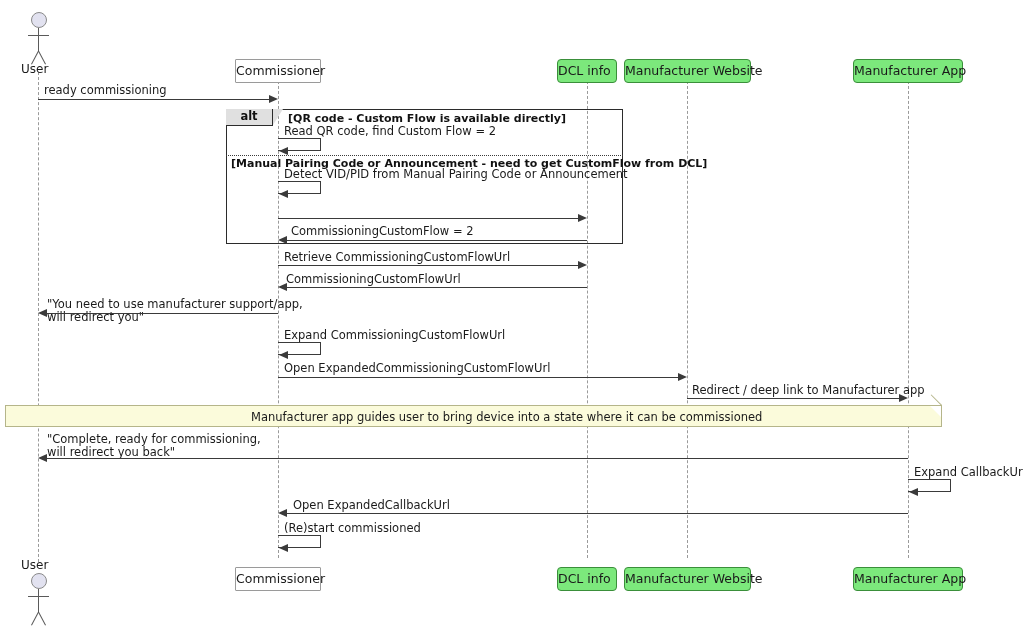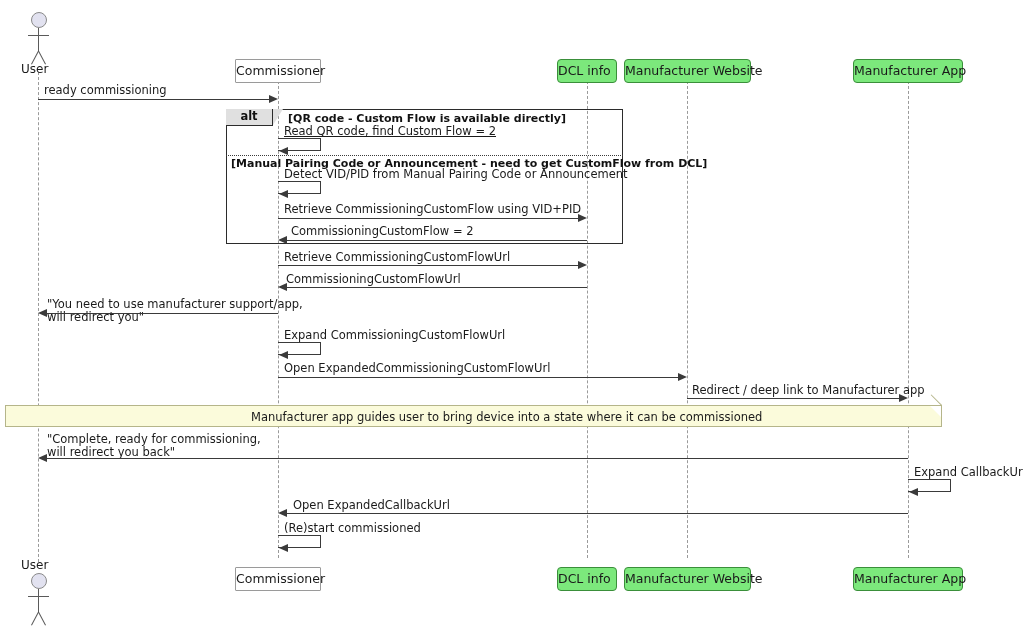--- a/index.html
+++ b/index.html
@@ -105,32 +105,31 @@
   <div class="mline" style="left:38px;top:99px;width:232px;"></div>
   <div class="arrowR" style="left:269px;top:94.5px;"></div>
 
   <div class="altframe" style="left:226px;top:109px;width:397px;height:135px;"></div>
   <div class="alttag" style="left:226px;top:109px;width:47px;height:17px;">
     <span>alt</span>
   </div>
   <div class="alttag-corner" style="left:273px;top:109px;"></div>
   <div class="altcond" style="left:288px;top:112px;">[QR code - Custom Flow is available directly]</div>
 
-  <div class="mlabel" style="left:284px;top:125px;text-decoration:underline;">Read QR code, find Custom Flow = 2</div>
+  <div class="mlabel" style="left:284px;top:125px;">Read QR code, find Custom Flow = 2</div>
   <div class="selfloop" style="left:278px;top:138px;width:43px;"></div>
   <div class="arrowL" style="left:279px;top:146.5px;"></div>
 
   <div class="altdiv" style="left:226px;top:155px;width:397px;"></div>
   <div class="altcond" style="left:231px;top:157px;">[Manual Pairing Code or Announcement - need to get CustomFlow from DCL]</div>
 
   <div class="mlabel" style="left:284px;top:168px;">Detect VID/PID from Manual Pairing Code or Announcement</div>
   <div class="selfloop" style="left:278px;top:181px;width:43px;"></div>
   <div class="arrowL" style="left:279px;top:189.5px;"></div>
 
-  <div class="mlabel" style="left:284px;top:203px;">Retrieve CommissioningCustomFlow using VID+PID</div>
   <div class="mline" style="left:278px;top:218px;width:301px;"></div>
   <div class="arrowR" style="left:578px;top:213.5px;"></div>
 
   <div class="mlabel" style="left:291px;top:225px;">CommissioningCustomFlow = 2</div>
   <div class="mline" style="left:287px;top:240px;width:300px;"></div>
   <div class="arrowL" style="left:278px;top:235.5px;"></div>
 
   <div class="mlabel" style="left:284px;top:251px;">Retrieve CommissioningCustomFlowUrl</div>
   <div class="mline" style="left:278px;top:265px;width:301px;"></div>
   <div class="arrowR" style="left:578px;top:260.5px;"></div>

